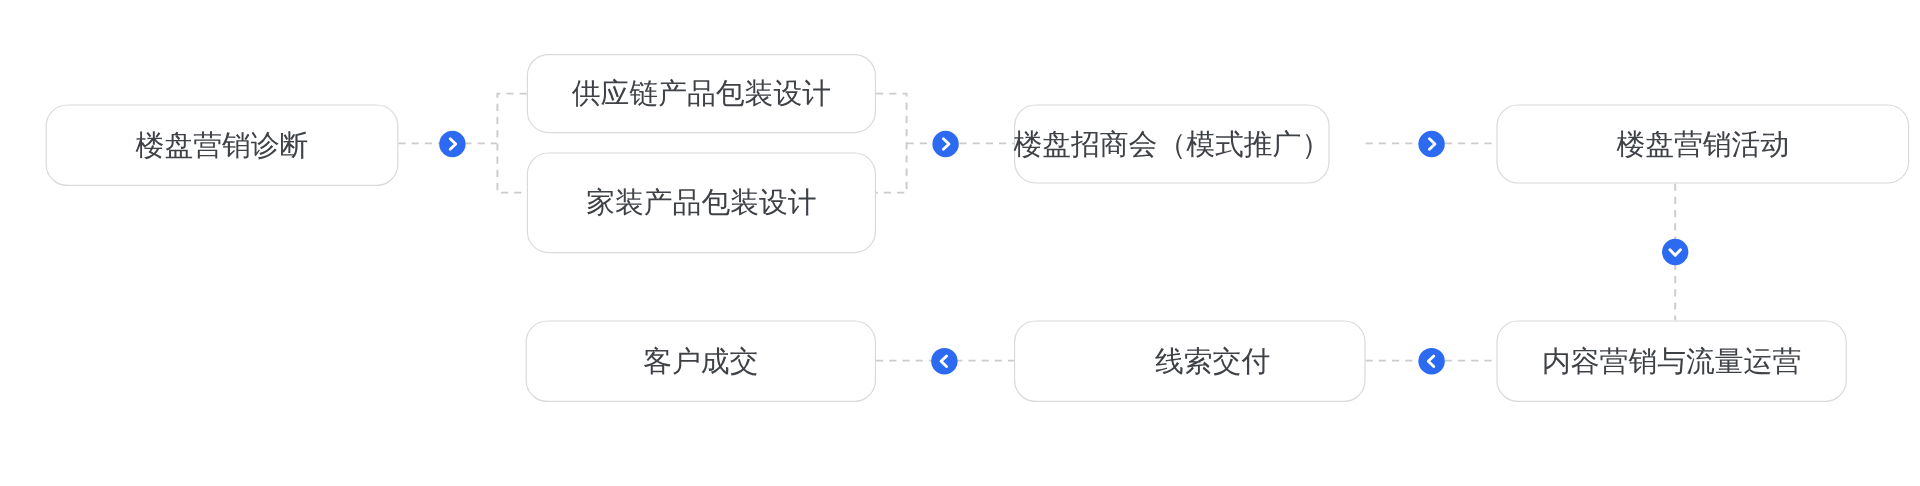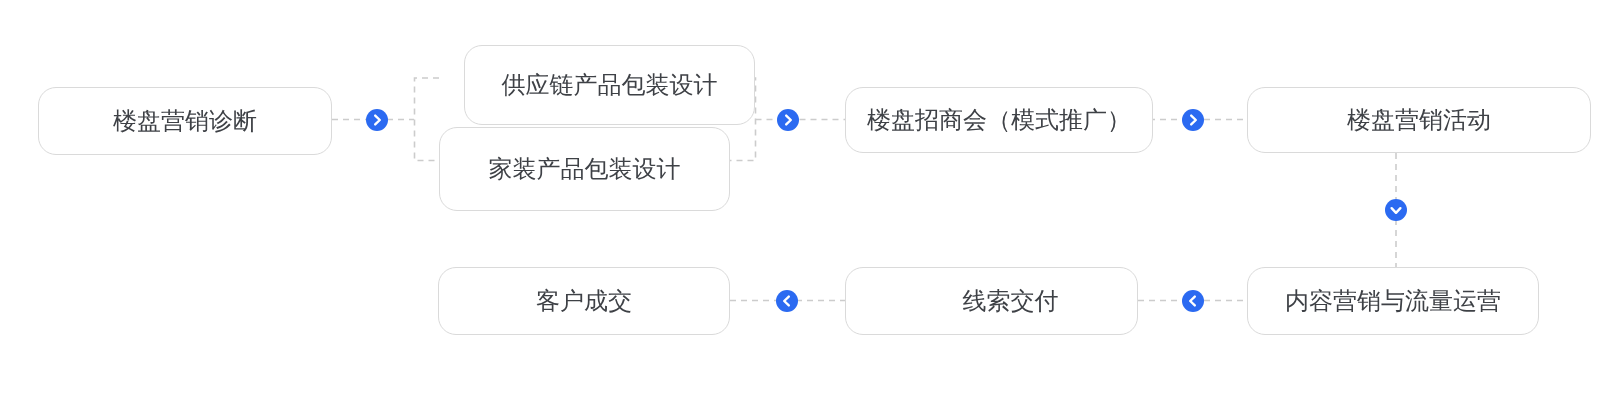--- a/index.html
+++ b/index.html
@@ -58,29 +58,29 @@
     <line x1="1138" y1="119.5" x2="1247" y2="119.5"></line>
     <line x1="1396" y1="153" x2="1396" y2="267"></line>
     <line x1="1138" y1="300.5" x2="1247" y2="300.5"></line>
     <line x1="730" y1="300.5" x2="845" y2="300.5"></line>
   </svg>
 
   <div class="node" style="left:38px; top:87px; width:294px; height:68px;">
     <span>楼盘营销诊断</span>
   </div>
 
-  <div class="node" style="left:439px; top:45px; width:291px; height:80px;margin-left:25px;">
+  <div class="node" style="left:439px; top:45px; width:291px; height:66px;">
     <span>供应链产品包装设计</span>
   </div>
 
   <div class="node" style="left:439px; top:127px; width:291px; height:84px;">
     <span>家装产品包装设计</span>
   </div>
 
-  <div class="node" style="left:845px; top:87px; width:308px; height:66px;justify-content:center;">
+  <div class="node" style="left:845px; top:87px; width:263px; height:66px;justify-content:center;">
     <span>楼盘招商会（模式推广）</span>
   </div>
 
   <div class="node" style="left:1247px; top:87px; width:344px; height:66px;">
     <span>楼盘营销活动</span>
   </div>
 
   <div class="node" style="left:1247px; top:267px; width:292px; height:68px;">
     <span>内容营销与流量运营</span>
   </div>

